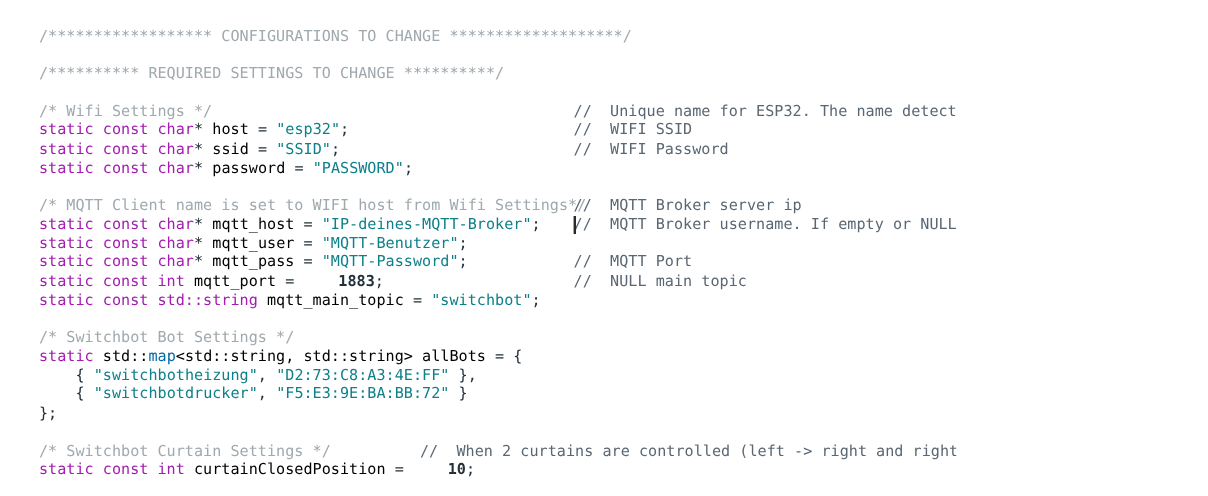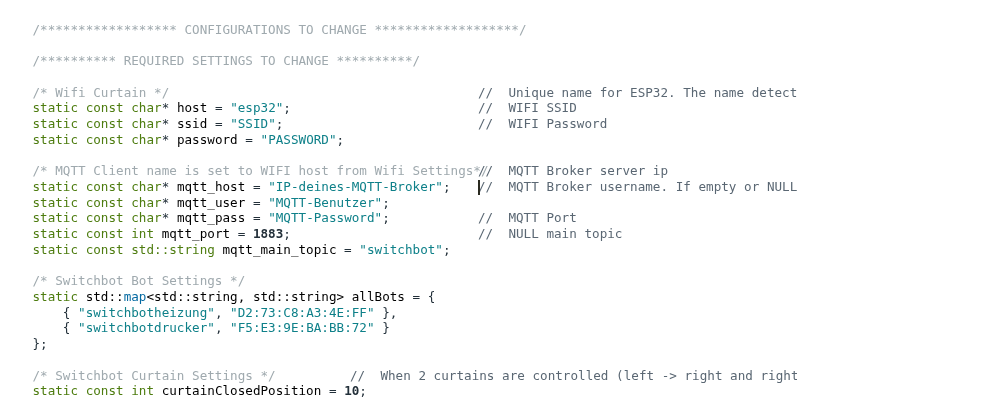--- a/index.html
+++ b/index.html
@@ -28,25 +28,25 @@
     line-height: 15.72px;
     font-size: 12.6px;
     white-space: pre;
     padding-left: 2px;
     letter-spacing: 0.02px;
     color: #2b3a42;
   }
   .blank { height: 15.72px; }
 
   
-  .kw   { color: #4d7c0f; }
+  .kw   { color: #a21caf; }
   .str  { color: #0e8089; }
   .id   { color: #000000; font-weight: 400; }
   .plain{ color: #23303a; }
-  .num  { color: #23303a; font-weight: 600; }
+  .num  { color: #23303a; font-weight: 600; margin-left: 29px; }
   .cmt  { color: #9fa9ae; }
   .cmt2 { color: #5a6773; }
   .type { color: #0369a1; }
   .punc { color: #23303a; }
 
   
   .line .tail {
     position: absolute;
     left: 478px;
     top: 0;
@@ -72,21 +72,21 @@
   <div class="line">
     <span class="cmt">/****************** CONFIGURATIONS TO CHANGE *******************/</span>
   </div>
   <div class="blank"></div>
   <div class="line">
     <span class="cmt">/********** REQUIRED SETTINGS TO CHANGE **********/</span>
   </div>
   <div class="blank"></div>
 
   <div class="line">
-    <span class="cmt">/* Wifi Curtain */</span>
+    <span class="cmt">/* Wifi Settings */</span>
   </div>
 
   <div class="line">
     <span class="kw">static const char</span><span class="punc">*</span><span class="plain"> </span><span class="id">host</span><span class="plain"> = </span><span class="str">"esp32"</span><span class="punc">;</span>
     <span class="tail cmt2">//  Unique name for ESP32. The name detected by your router and MQTT. If you are usi</span>
   </div>
 
   <div class="line">
     <span class="kw">static const char</span><span class="punc">*</span><span class="plain"> </span><span class="id">ssid</span><span class="plain"> = </span><span class="str">"SSID"</span><span class="punc">;</span>
     <span class="tail cmt2">//  WIFI SSID</span>

